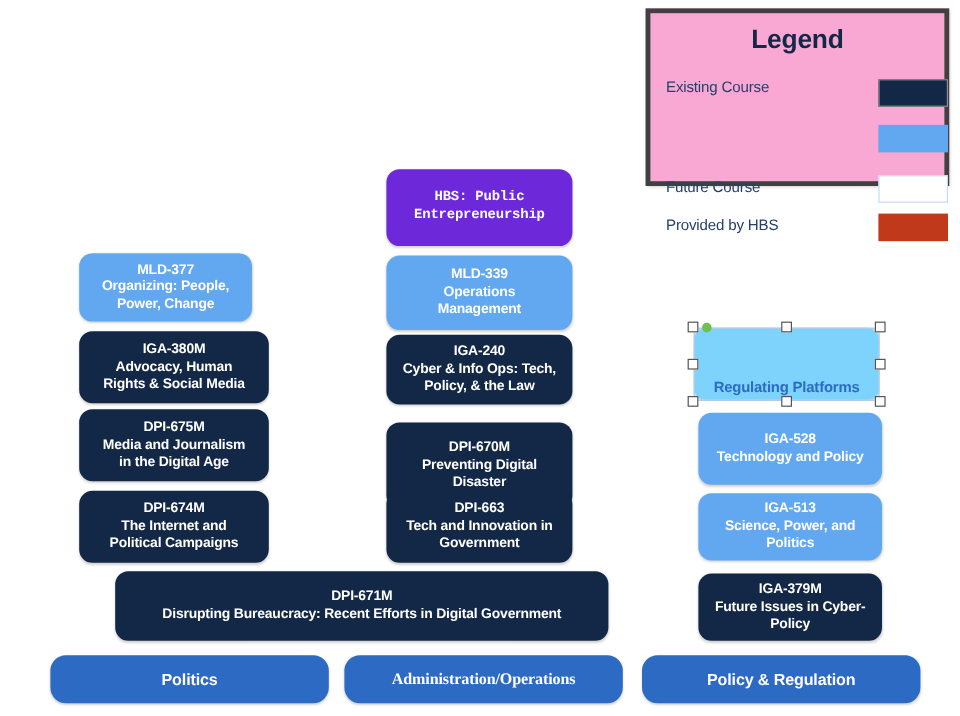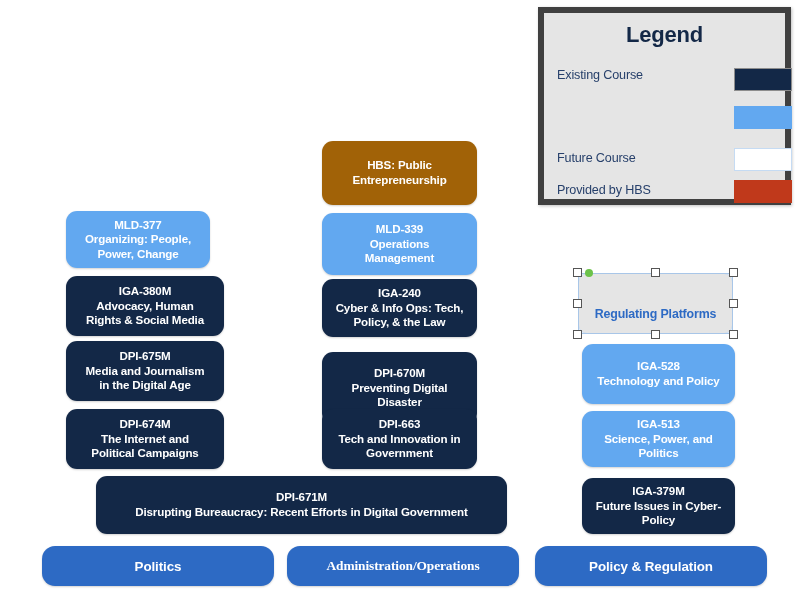--- a/index.html
+++ b/index.html
@@ -43,29 +43,30 @@
   }
   .node.existing {
     background: #132847;
     color: #ffffff;
   }
   .node.relevant {
     background: #62a8f0;
     color: #ffffff;
   }
   .node.hbs {
-    background: #a16207;
-    color: #ffffff;
+    background: #6d28d9;
+    color: #ffffff;
+    font-family: Liberation Mono, monospace;
   }
   .node.future {
-    background: #e5e5e5;
+    background: #7dd3fc;
     color: #2d6ac4;
     border: 1px solid #c5dbf3;
     box-shadow: none;
-    align-items: center;
+    align-items: flex-end;
     padding-top: 24px;
   }
 
   
   .banner {
     position: absolute;
     box-sizing: border-box;
     background: #2d6ac4;
     color: #ffffff;
     border-radius: 13px;
@@ -78,24 +79,24 @@
     letter-spacing: -0.1px;
     box-shadow: 0 1px 2px rgba(0,0,0,0.18);
   }
 
   
   #legend {
     position: absolute;
     left: 538px;
     top: 7px;
     width: 253px;
-    height: 198px;
-    box-sizing: border-box;
-    background: #e5e5e5;
-    border: 6px solid #404040;
+    height: 148px;
+    box-sizing: border-box;
+    background: #f9a8d4;
+    border: 4px solid #404040;
     box-shadow: 1px 1px 3px rgba(0,0,0,0.25);
   }
   #legend-title {
     position: absolute;
     left: 0;
     top: 9px;
     width: 100%;
     text-align: center;
     font-size: 22px;
     font-weight: bold;

